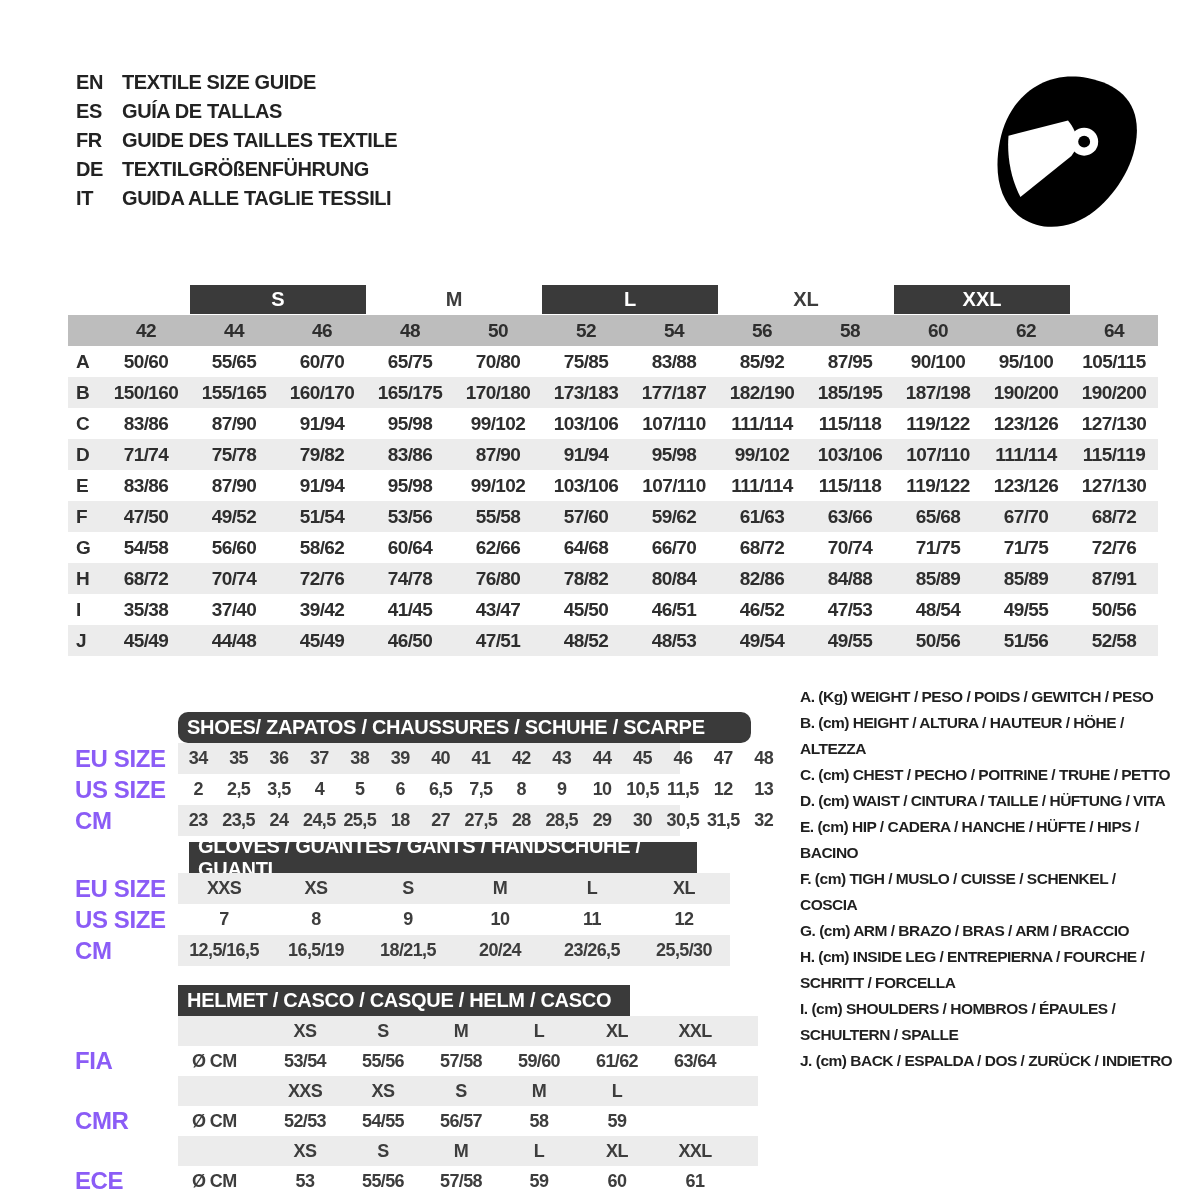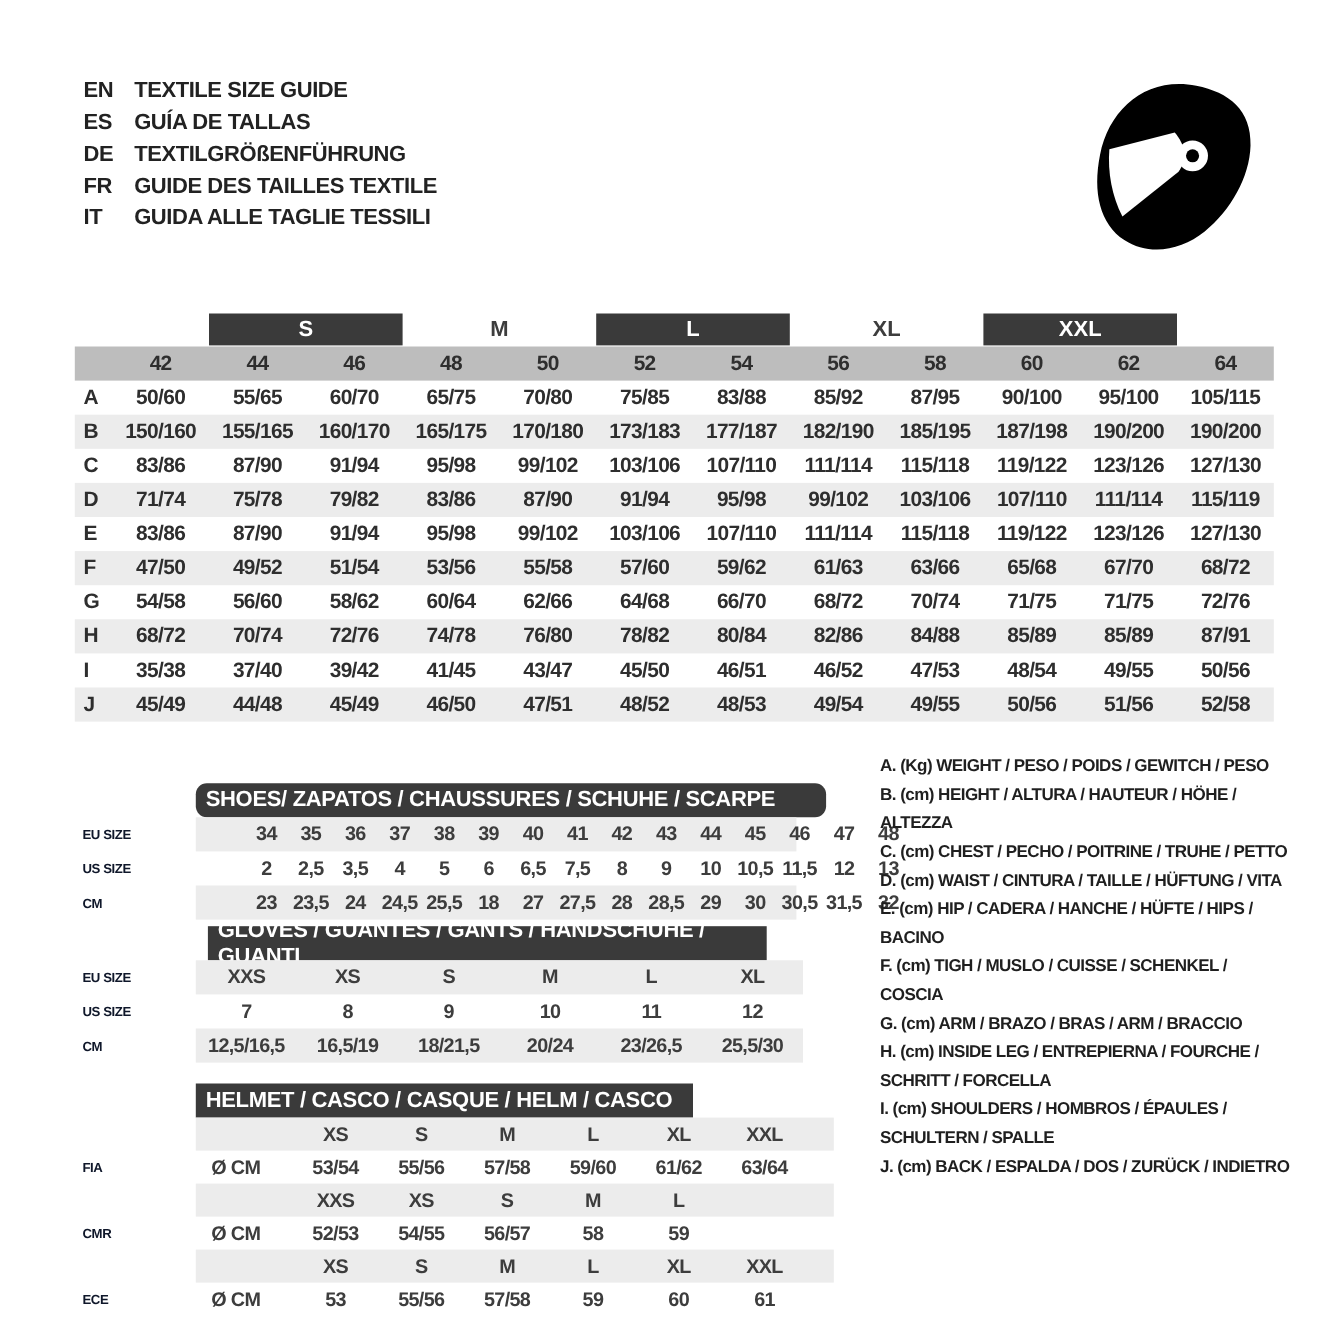--- a/index.html
+++ b/index.html
@@ -34,24 +34,24 @@
     padding-left:9px;font-size:20px;font-weight:700;letter-spacing:-0.3px;box-sizing:border-box;}
   .bar-shoes{left:178px;top:680px;width:573px;border-radius:10px;}
   .bar-gloves{left:189px;top:810px;width:508px;}
   .bar-helmet{left:178px;top:953px;width:452px;}
   .sec{position:absolute;left:75px;}
   .sec-rows-shoes{top:711px;}
   .sec-rows-gloves{top:841px;}
   .sec-rows-helmet{top:984px;}
   .sec-row{display:flex;align-items:stretch;height:31px;}
   .helmet .sec-row{height:30px;}
-  .sec-label{width:103px;display:flex;align-items:center;font-size:12px;font-weight:700;
-    letter-spacing:-0.4px;color:#0f172a;}
+  .sec-label{width:103px;display:flex;align-items:center;font-size:24px;font-weight:700;
+    letter-spacing:-0.4px;color:#8b5cf6;}
   .sec-band{display:grid;}
-  .shoes .sec-band{grid-template-columns:repeat(15,40.4px);width:502px;padding-left:44px;}
+  .shoes .sec-band{grid-template-columns:repeat(15,40.4px);width:502px;}
   .gloves .sec-band{grid-template-columns:repeat(6,92px);width:552px;}
   .helmet .sec-band{grid-template-columns:88px repeat(6,78px);width:580px;}
   .sec-cell{display:flex;align-items:center;justify-content:center;
     font-size:18px;font-weight:700;letter-spacing:-0.6px;color:#3d3d3d;}
   .helm-first{justify-content:flex-start;padding-left:14px;}
   
   .legend{position:absolute;left:800px;top:652px;width:376px;}
   .legend-item{font-size:15.5px;font-weight:700;letter-spacing:-0.5px;line-height:26px;color:#1f1f1f;}
   
   .bottom-bar{position:absolute;left:178px;top:1191px;width:979px;height:9px;background:#1d1d1d;}
@@ -64,26 +64,26 @@
   <div class="langs" id="langs">
       <div class="lang-row">
         <div>EN</div>
         <div>TEXTILE SIZE GUIDE</div>
       </div>
       <div class="lang-row">
         <div>ES</div>
         <div>GUÍA DE TALLAS</div>
       </div>
       <div class="lang-row">
+        <div>FR</div>
+        <div>GUIDE DES TAILLES TEXTILE</div>
+      </div>
+      <div class="lang-row">
         <div>DE</div>
         <div>TEXTILGRÖßENFÜHRUNG</div>
-      </div>
-      <div class="lang-row">
-        <div>FR</div>
-        <div>GUIDE DES TAILLES TEXTILE</div>
       </div>
       <div class="lang-row">
         <div>IT</div>
         <div>GUIDA ALLE TAGLIE TESSILI</div>
       </div>
     </div>
 
   <div class="logo">
     <svg viewBox="0 0 200 200" width="170" height="178">
       <path d="M123,14 C70,4 30,38 20,88 C12,128 20,162 46,179 C72,196 106,191 132,170 C160,147 180,112 181,78 C182,40 158,21 123,14 Z" fill="#000"></path>

